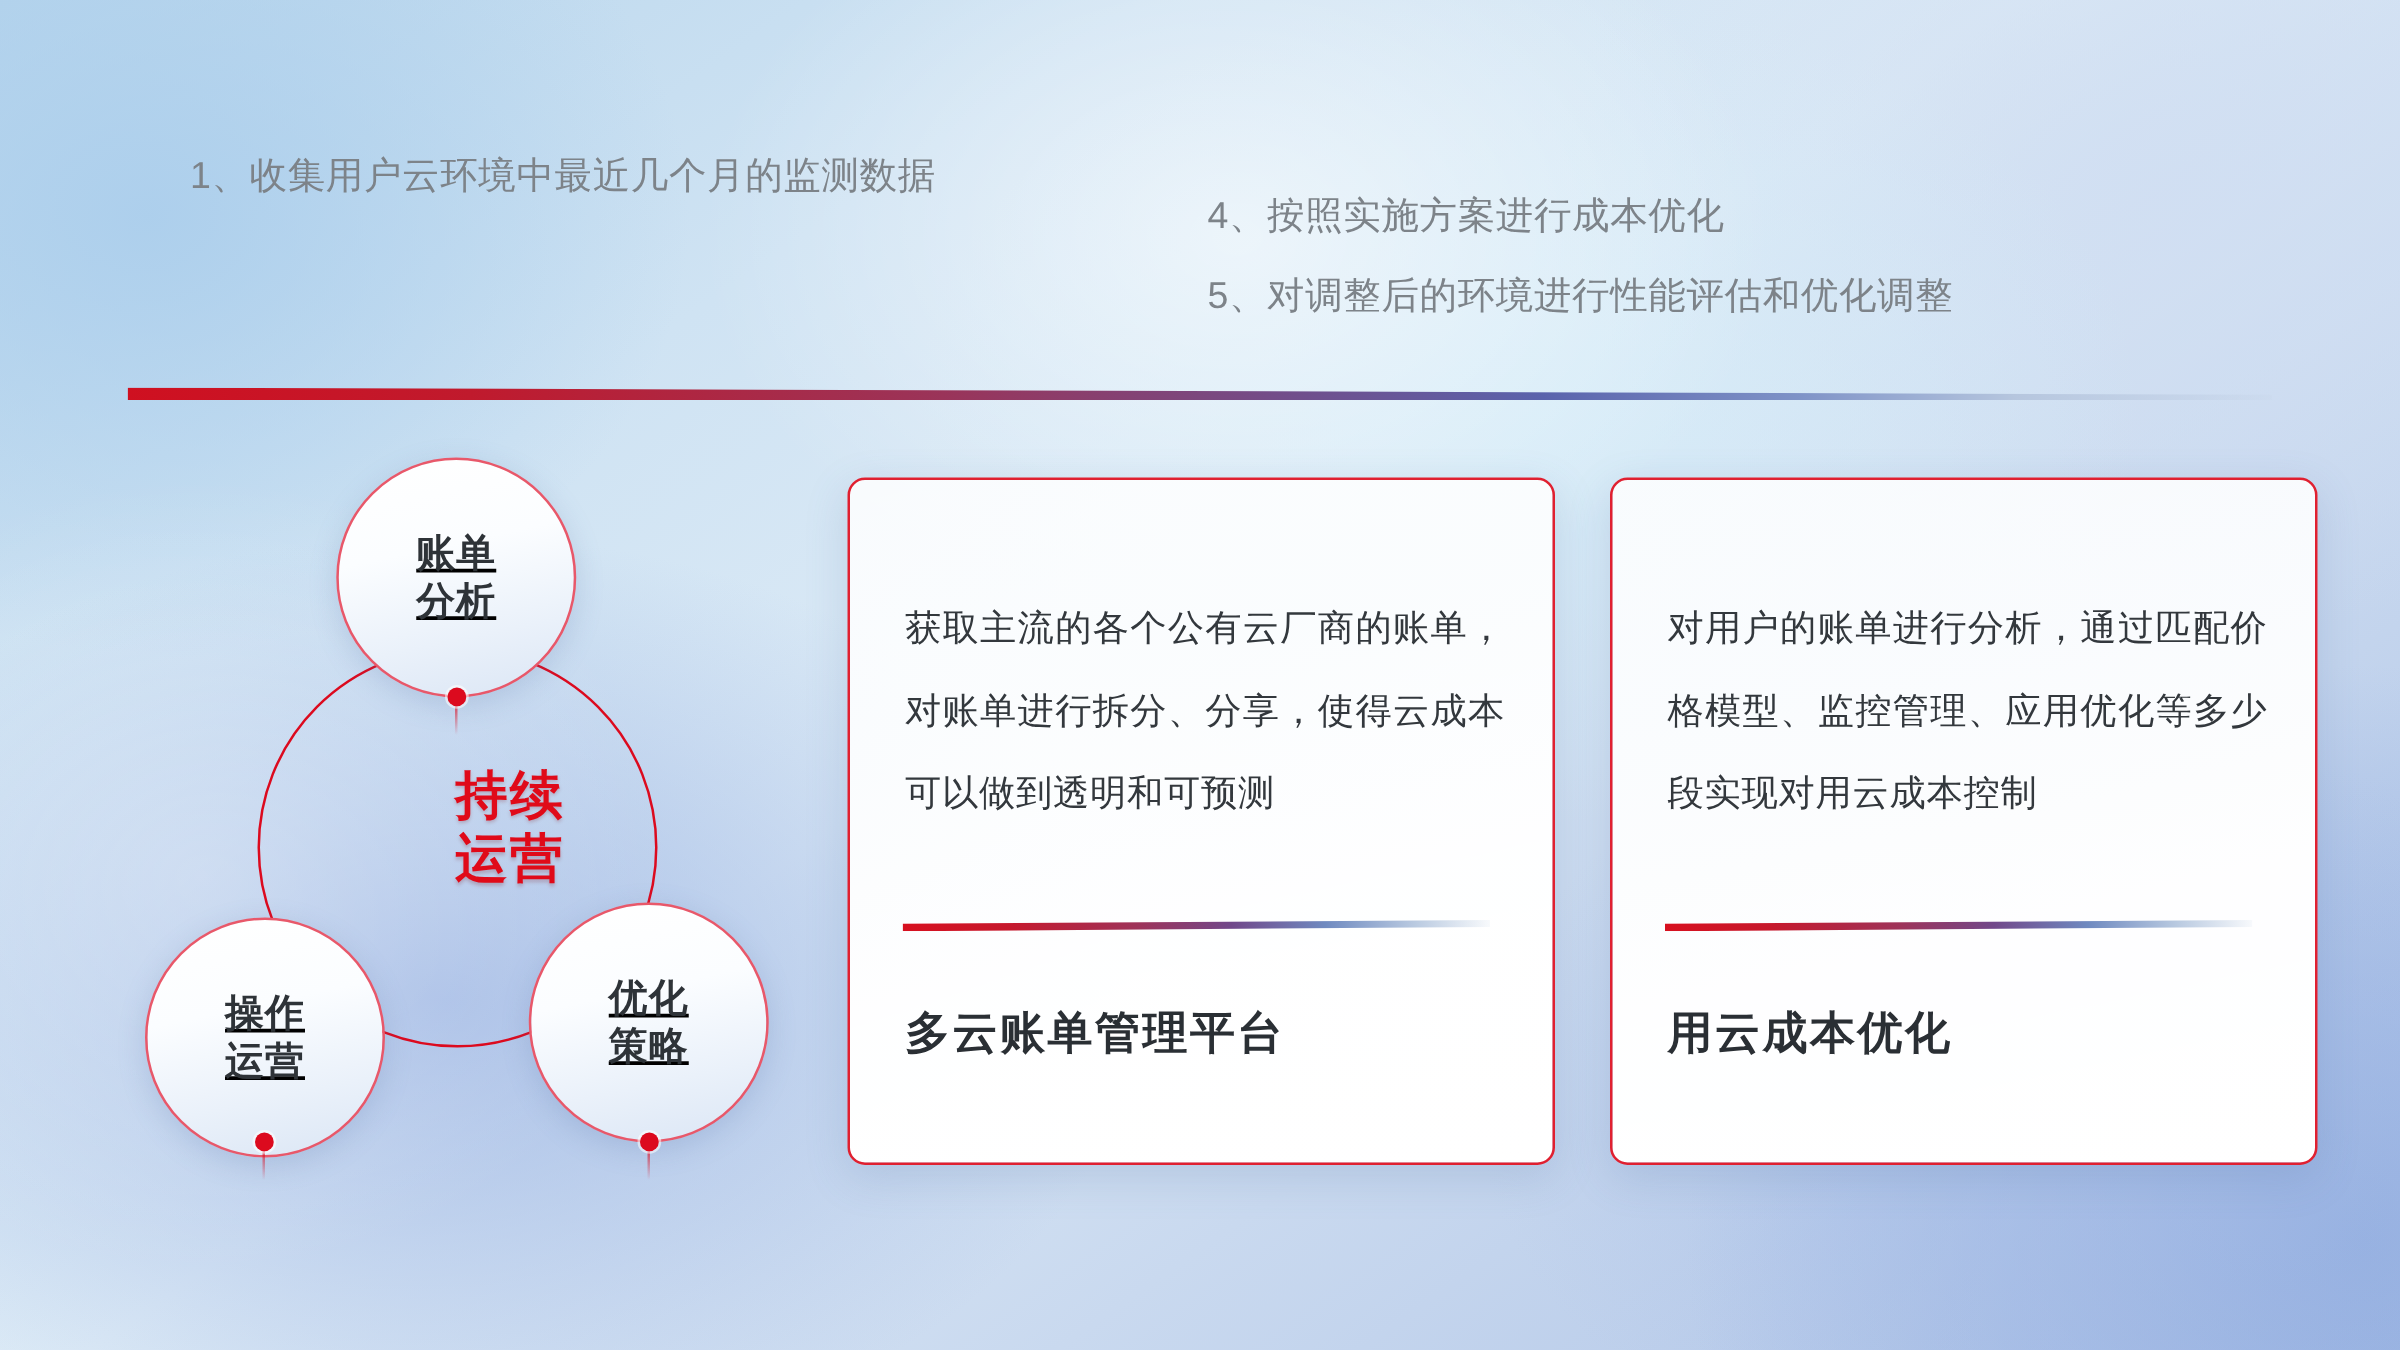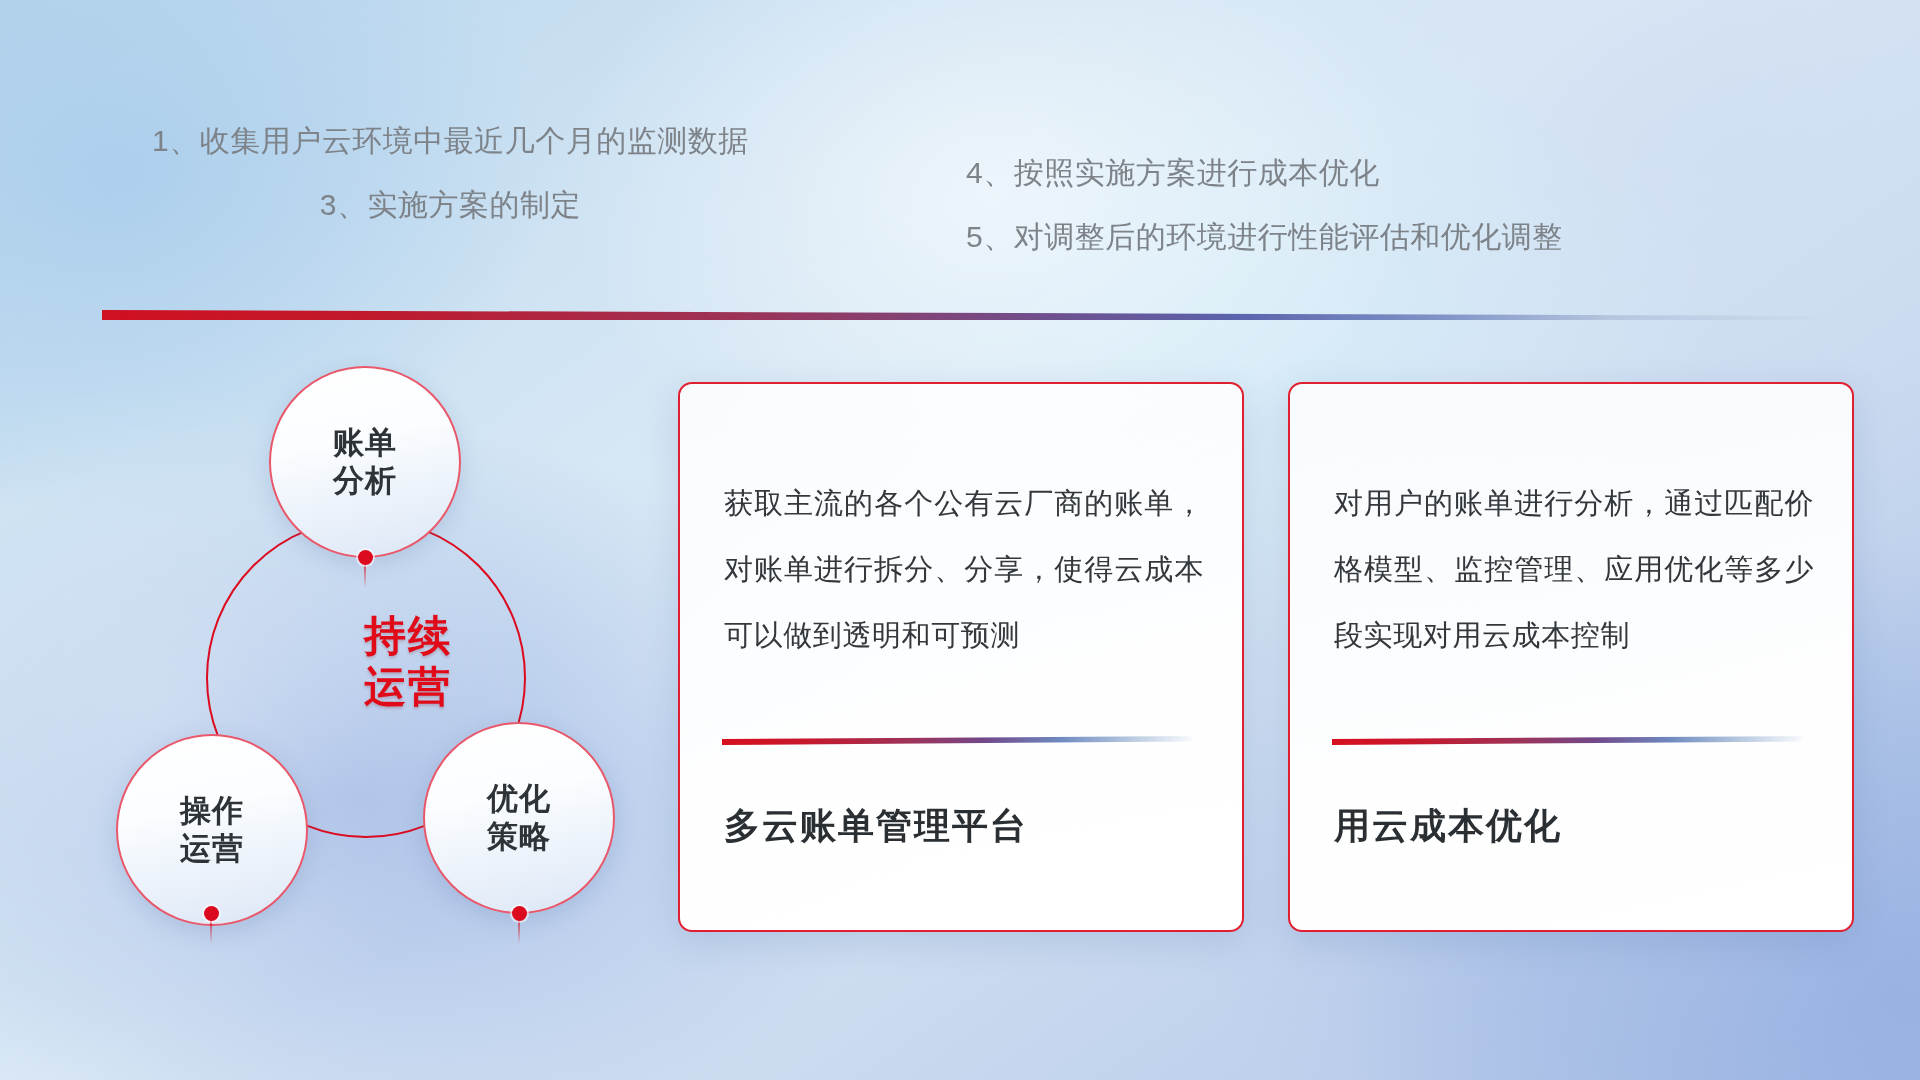--- a/index.html
+++ b/index.html
@@ -98,20 +98,21 @@
     border-radius: 50%;
     box-sizing: border-box;
     border: 2.4px solid #e8586a;
     background:
       linear-gradient(168deg, #ffffff 0%, #fbfdff 38%, #eaf1fa 72%, #dbe6f5 100%);
     box-shadow: 0 6px 22px rgba(90,120,170,0.22);
     display: flex;
     align-items: center;
     justify-content: center;
     text-align: left;
+    text-decoration: underline;
   }
   .bubble .label {
     color: #2e3338;
     font-size: 31px;
     font-weight: 700;
     line-height: 1.22;
     letter-spacing: 1px;
   }
   #bubble-top    { left: 173px; top: 18px;  width: 192px; height: 192px; }
   #bubble-left   { left: 20px;  top: 386px; width: 192px; height: 192px; }
@@ -210,21 +211,20 @@
 <body>
 
 <div id="slide">
 
   <div class="glow-a"></div>
   <div class="glow-b"></div>
   <div class="glow-c"></div>
 
   <div class="steps" id="steps-left">
     <div class="step">1、收集用户云环境中最近几个月的监测数据</div>
-    <div class="step">3、实施方案的制定</div>
   </div>
 
   <div class="steps" id="steps-right">
     <div class="step">4、按照实施方案进行成本优化</div>
     <div class="step">5、对调整后的环境进行性能评估和优化调整</div>
   </div>
 
   <div id="top-divider"></div>
 
   <div id="diagram">

